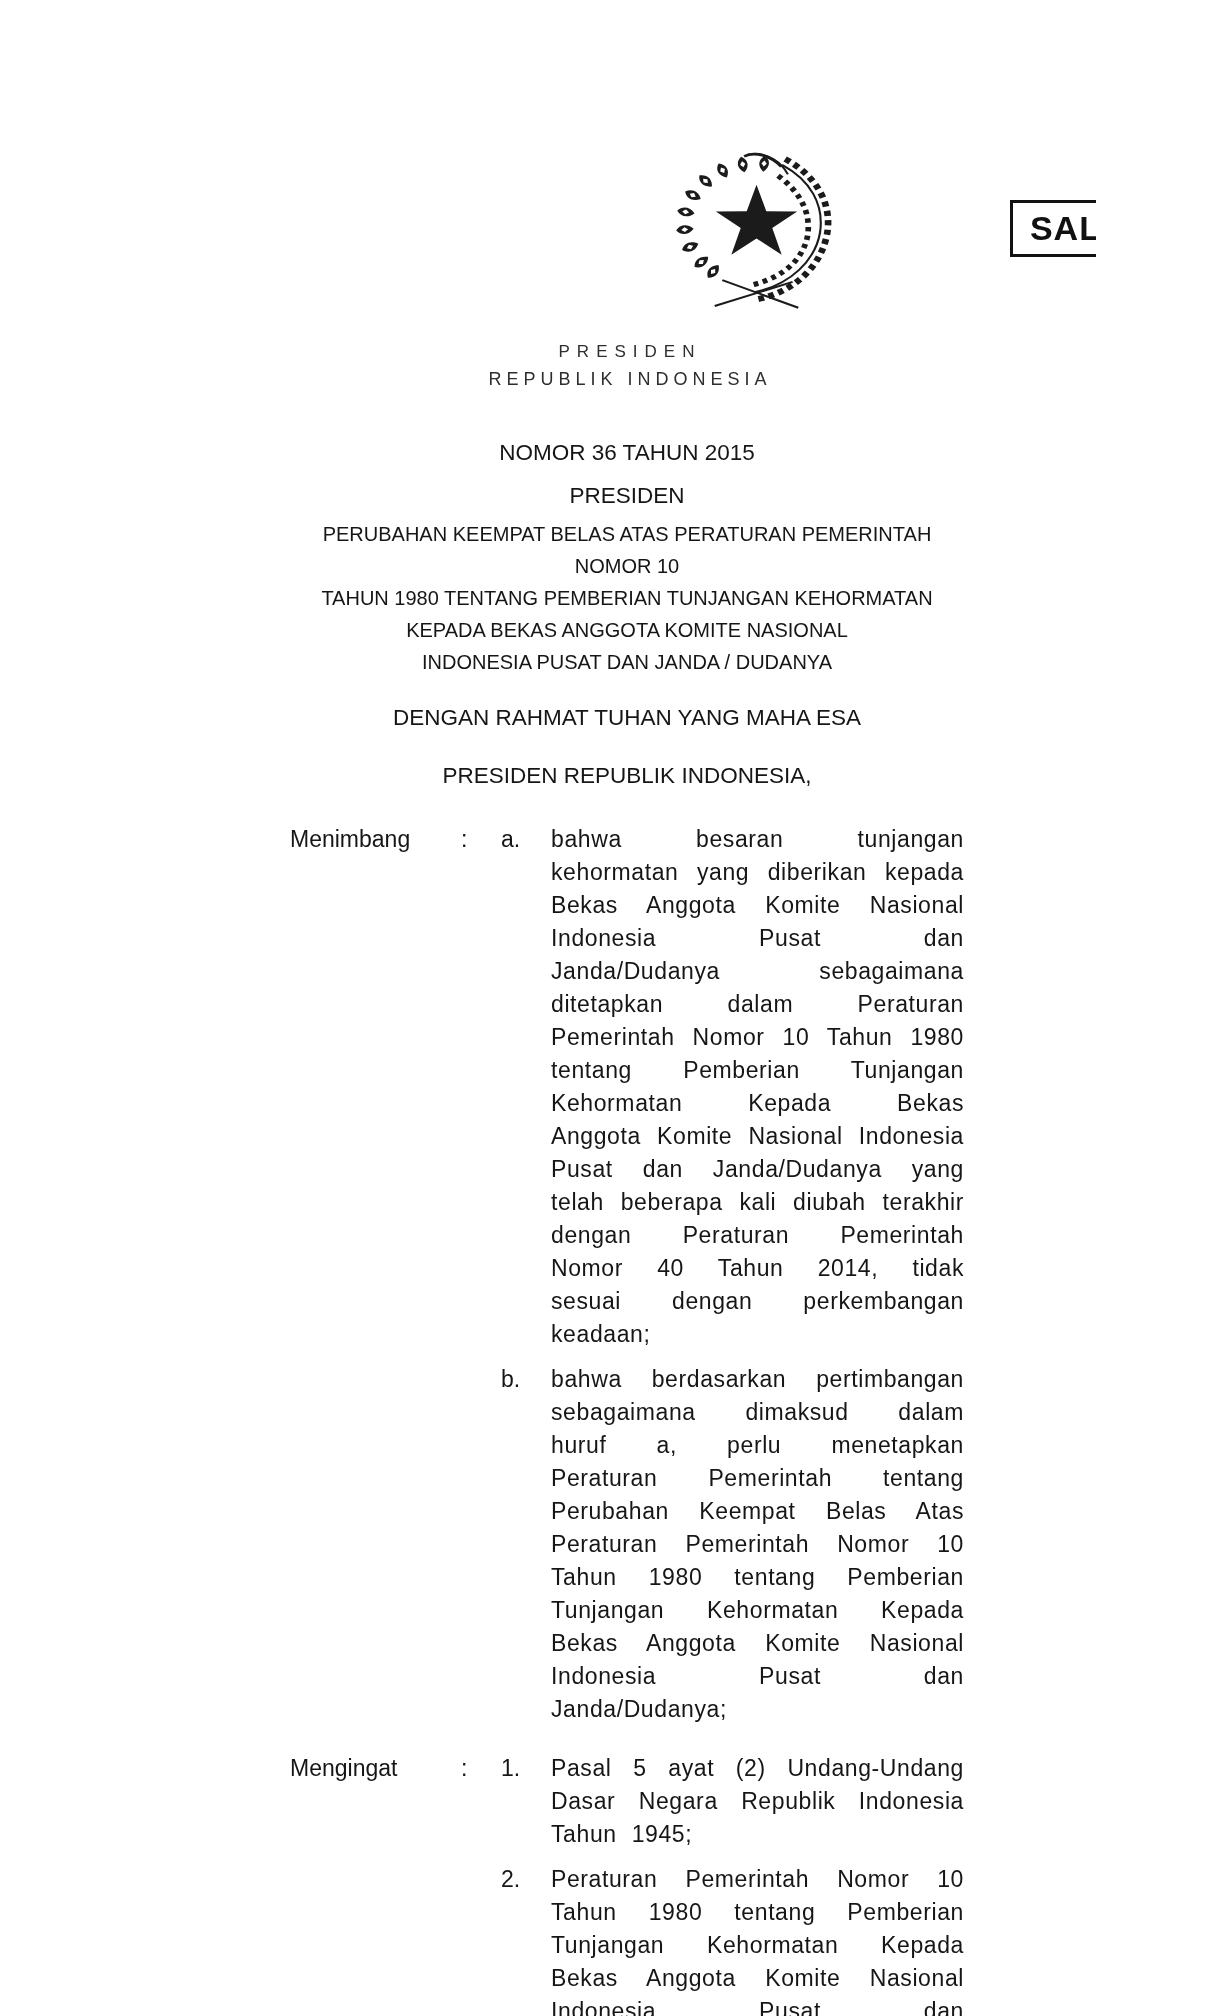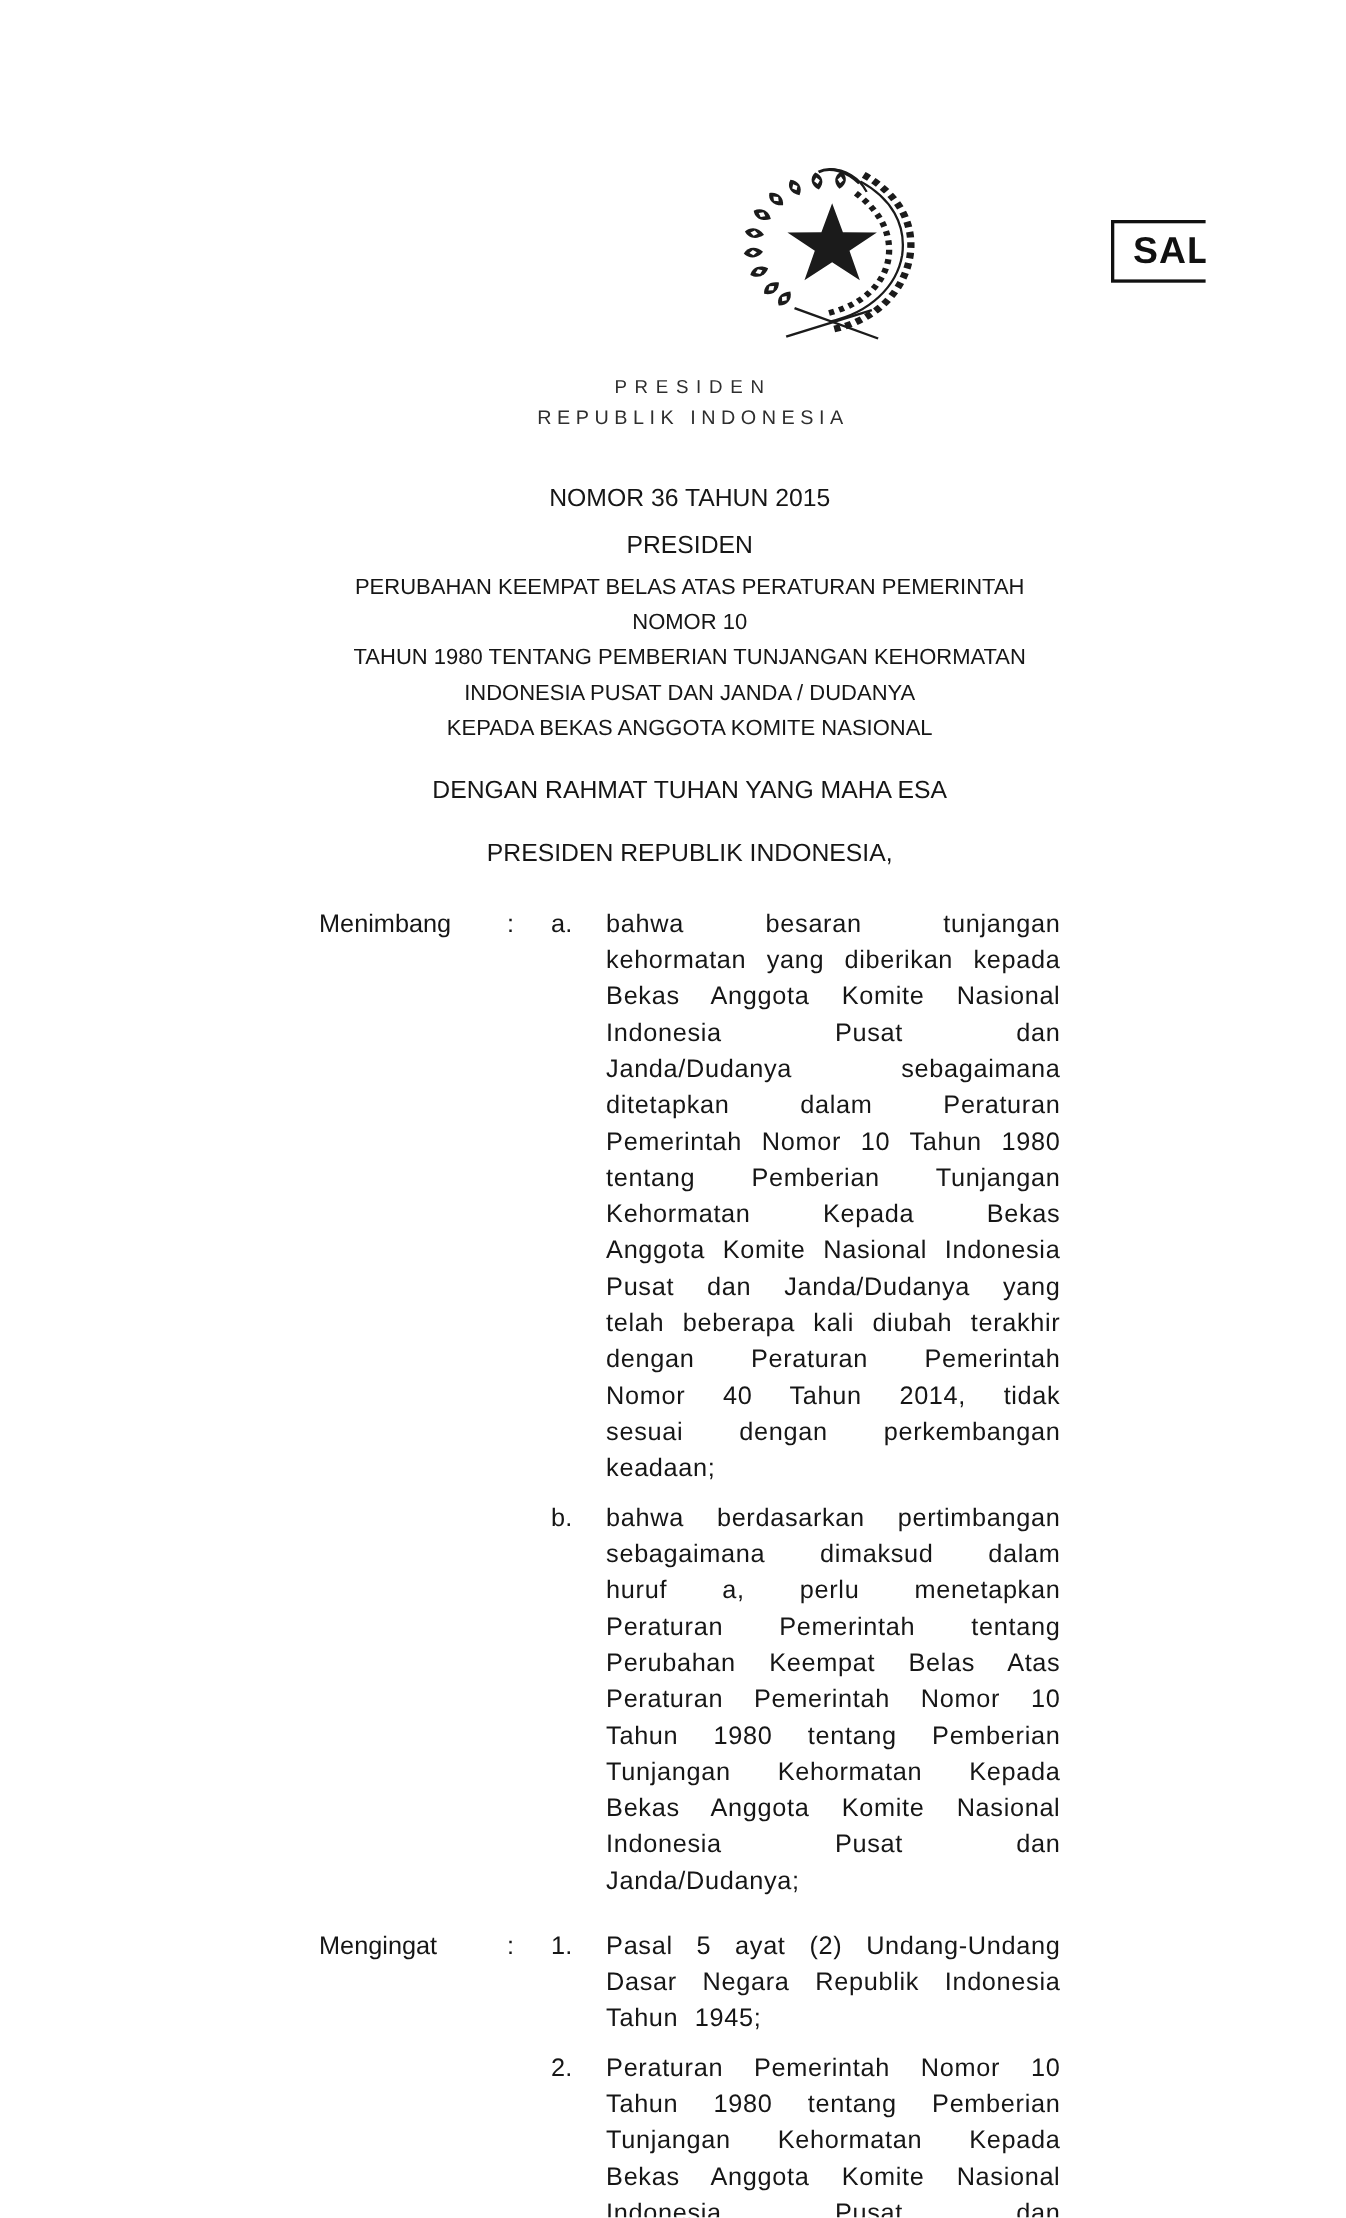--- a/index.html
+++ b/index.html
@@ -130,22 +130,22 @@
   </div>
 
   <div class="content">
 
     <div class="doc-number center">NOMOR 36 TAHUN 2015</div>
     <div class="doc-about center">PRESIDEN</div>
 
     <div class="subject center">
       <div>PERUBAHAN KEEMPAT BELAS ATAS PERATURAN PEMERINTAH NOMOR 10</div>
       <div>TAHUN 1980 TENTANG PEMBERIAN TUNJANGAN KEHORMATAN</div>
+      <div>KEPADA BEKAS ANGGOTA KOMITE NASIONAL</div>
       <div>INDONESIA PUSAT DAN JANDA / DUDANYA</div>
-      <div>KEPADA BEKAS ANGGOTA KOMITE NASIONAL</div>
     </div>
 
     <div class="invocation center">DENGAN RAHMAT TUHAN YANG MAHA ESA</div>
     <div class="authority center">PRESIDEN REPUBLIK INDONESIA,</div>
 
     <div class="section section-menimbang">
       <div class="section-label">Menimbang</div>
       <div class="section-colon">:</div>
       <div class="section-items">
         <div class="item">

